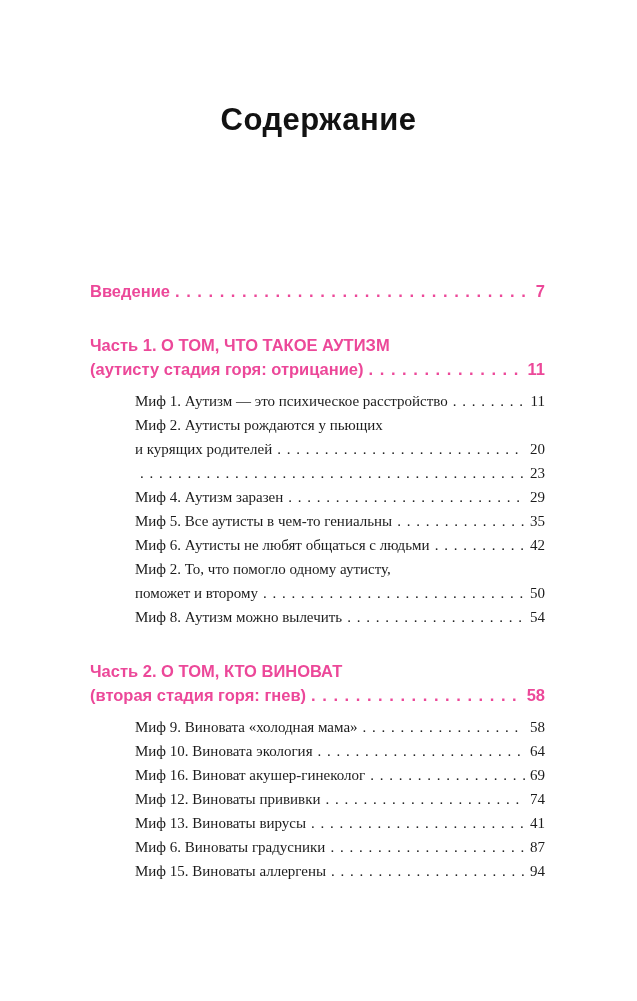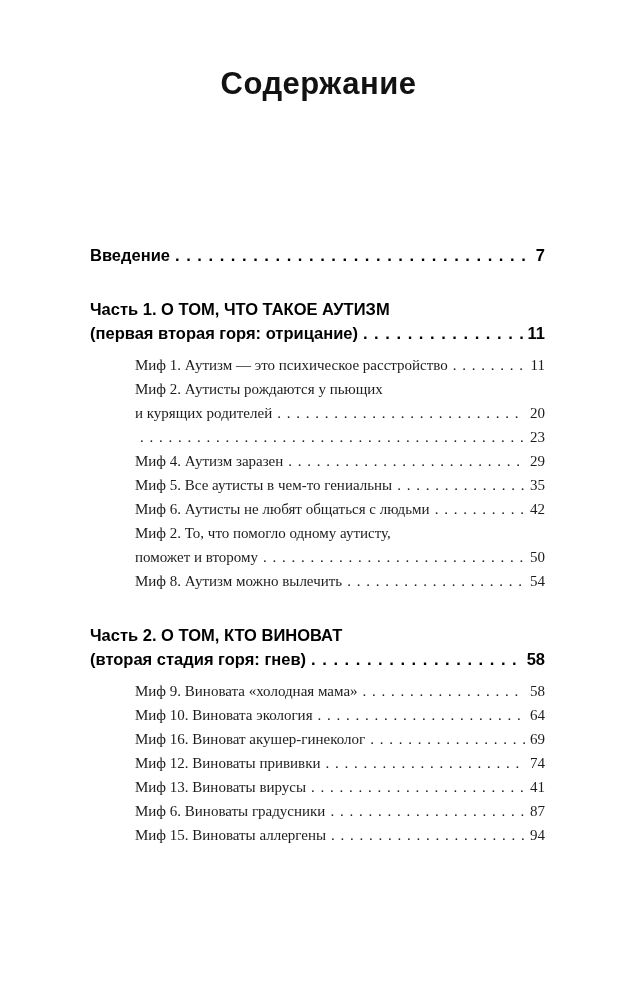--- a/index.html
+++ b/index.html
@@ -7,21 +7,21 @@
   .page {
     width: 637px;
     height: 1001px;
     background: #ffffff;
     position: relative;
     overflow: hidden;
     font-family: "Liberation Serif", serif;
     color: #1c1c1c;
   }
   .title {
-    padding-top: 68px;
+    padding-top: 104px;
     text-align: center;
     font-family: "Liberation Sans", sans-serif;
     font-weight: 700;
     font-size: 31px;
     line-height: 1;
     color: #121212;
     letter-spacing: 0.5px;
   }
   .toc {
     margin: 144px 92px 0 90px;
@@ -30,21 +30,21 @@
   .entry .toc-line {
     font-size: 15px;
     line-height: 24px;
     display: flex;
     align-items: baseline;
   }
   .entry.heading .toc-line {
     font-family: "Liberation Sans", sans-serif;
     font-weight: 700;
     font-size: 16.5px;
-    color: #000000;
+    color: #ec4899;
   }
   .entry.heading { margin-top: 30px; margin-bottom: 8px; }
   .entry.heading:first-child { margin-top: 0; }
   .entry.item { padding-left: 45px; }
   .line-text { white-space: nowrap; }
   .leader {
     flex: 1 1 auto;
     min-width: 0;
     overflow: hidden;
     white-space: nowrap;
@@ -68,21 +68,21 @@
           <span class="line-text">Введение</span>
           <span class="leader"></span>
           <span class="pageno">7</span>
         </div>
       </div>
       <div class="entry heading">
         <div class="toc-line">
           <span class="line-text">Часть 1. О ТОМ, ЧТО ТАКОЕ АУТИЗМ</span>
         </div>
         <div class="toc-line">
-          <span class="line-text">(первая вторая горя: отрицание)</span>
+          <span class="line-text">(аутисту стадия горя: отрицание)</span>
           <span class="leader"></span>
           <span class="pageno">11</span>
         </div>
       </div>
       <div class="entry item">
         <div class="toc-line">
           <span class="line-text">Миф 1. Аутизм — это психическое расстройство</span>
           <span class="leader"></span>
           <span class="pageno">11</span>
         </div>

